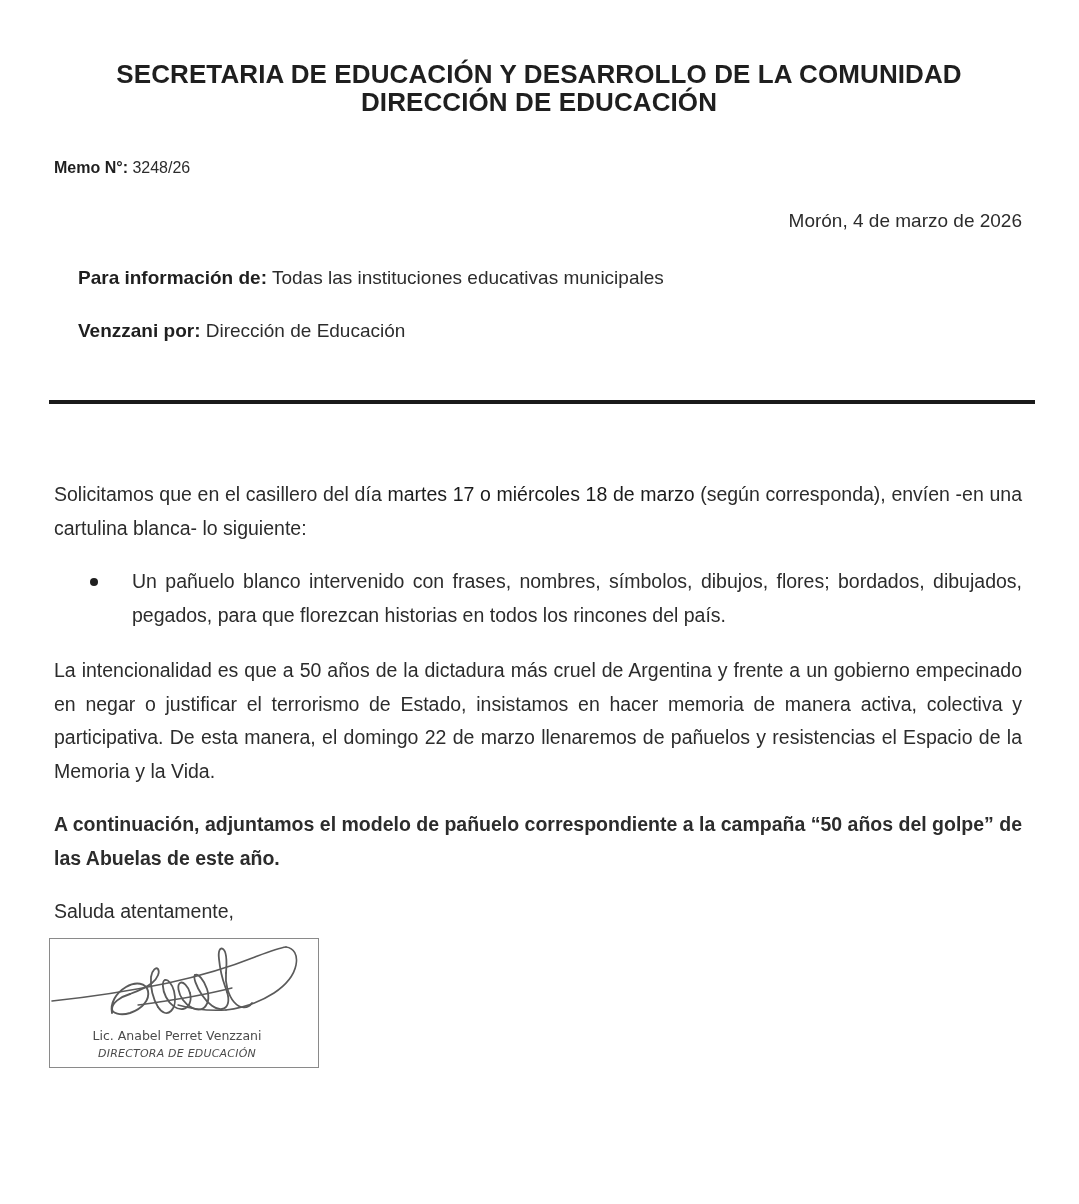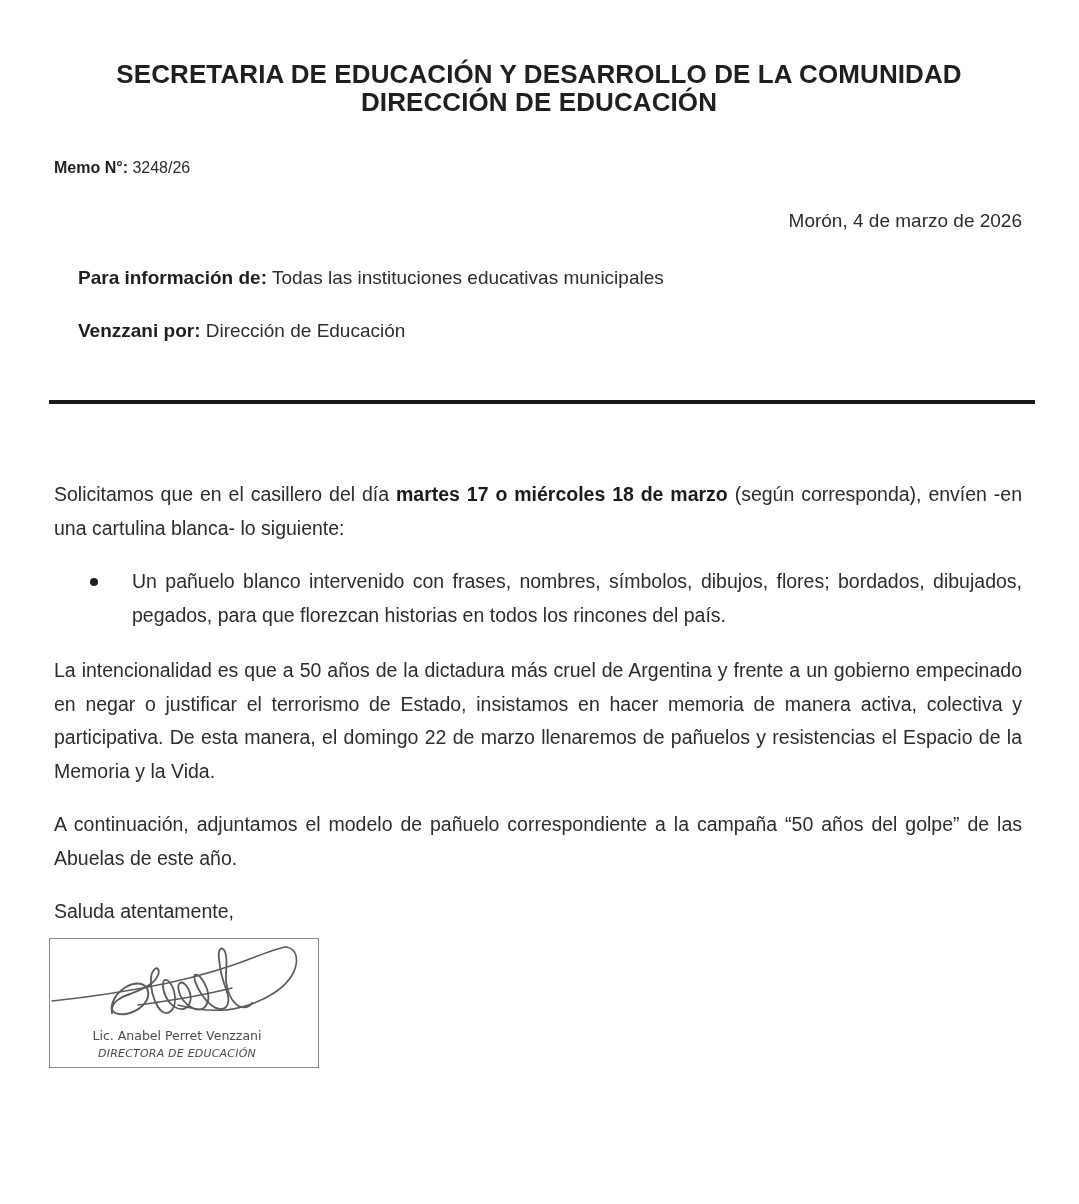--- a/index.html
+++ b/index.html
@@ -102,22 +102,22 @@
     top: 478px;
     width: 968px;
   }
   .para {
     font-size: 19.5px;
     line-height: 33.5px;
     text-align: justify;
     color: #2c2c2c;
     margin: 0 0 20px 0;
   }
-  .para.last { margin-bottom: 0; }
-  .para b { font-weight: bold; color: #1b1b1b; }
+  .para.last { margin-bottom: 0; font-weight: bold; }
+  .para b { font-weight: normal; color: #1b1b1b; }
 
   .bullet-list {
     margin: 14px 0 22px 0;
     padding: 0;
     list-style: none;
   }
   .bullet-list li {
     position: relative;
     padding-left: 78px;
     font-size: 19.5px;

